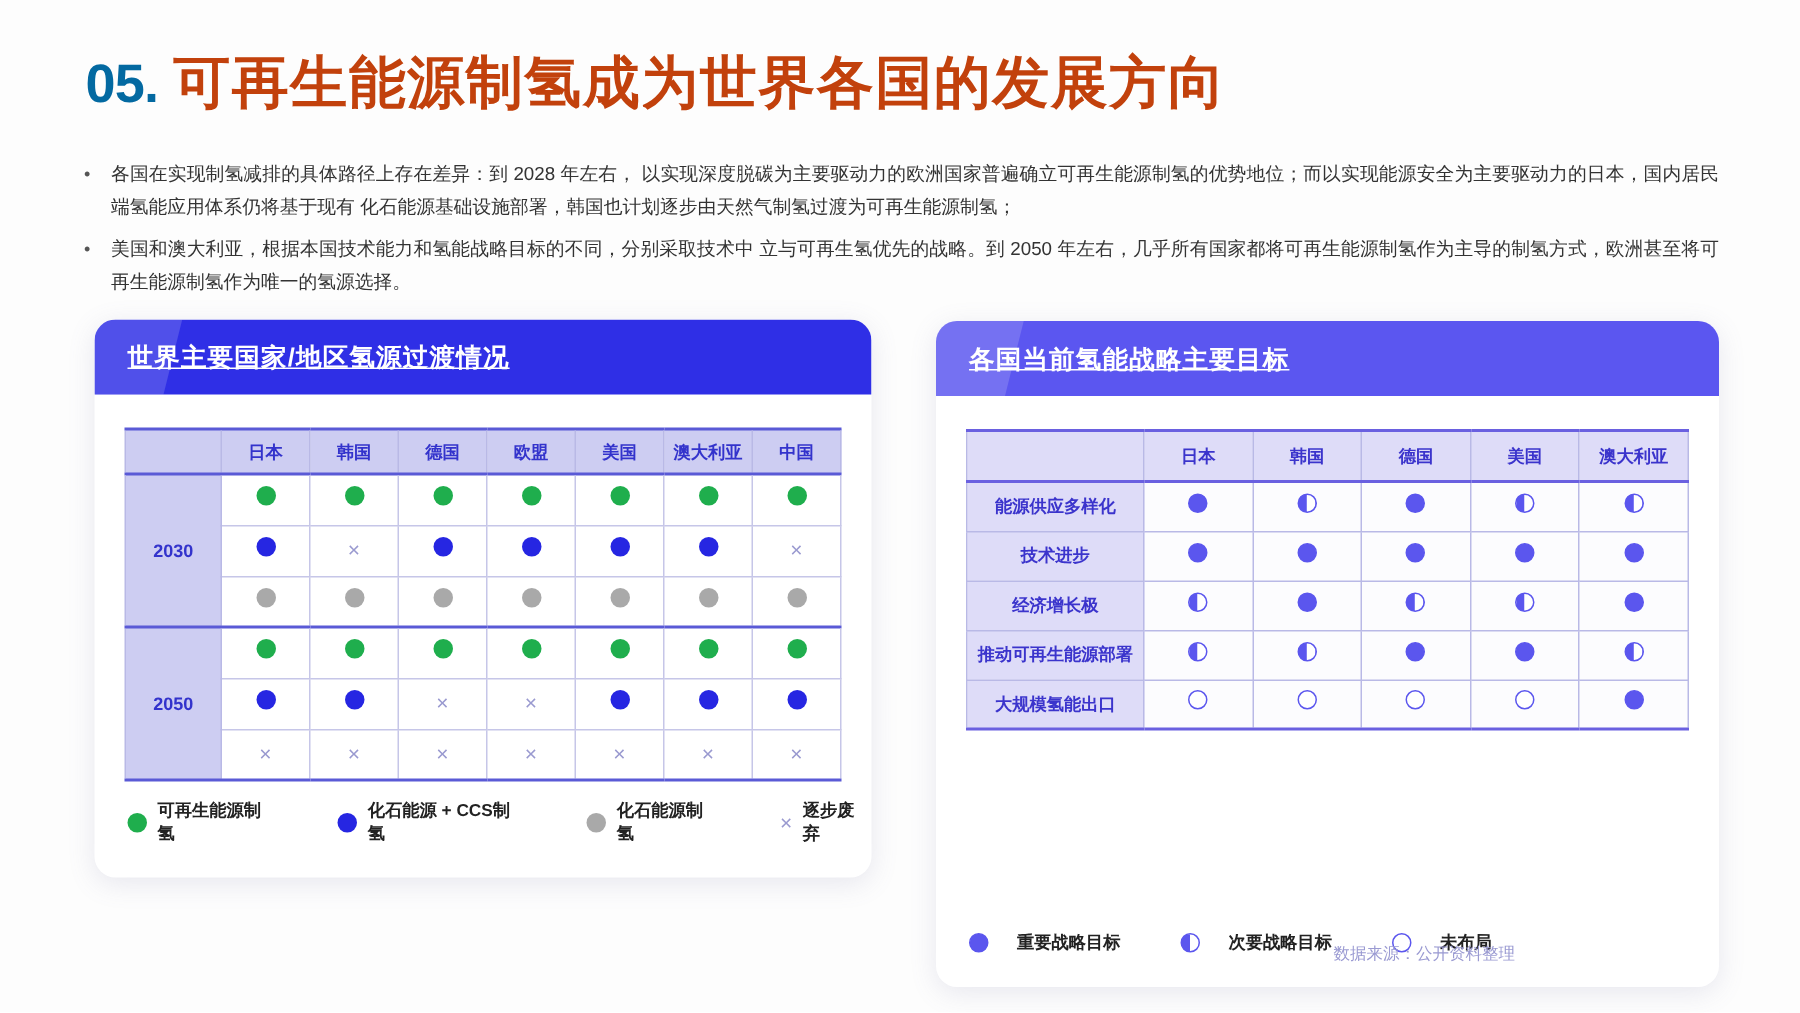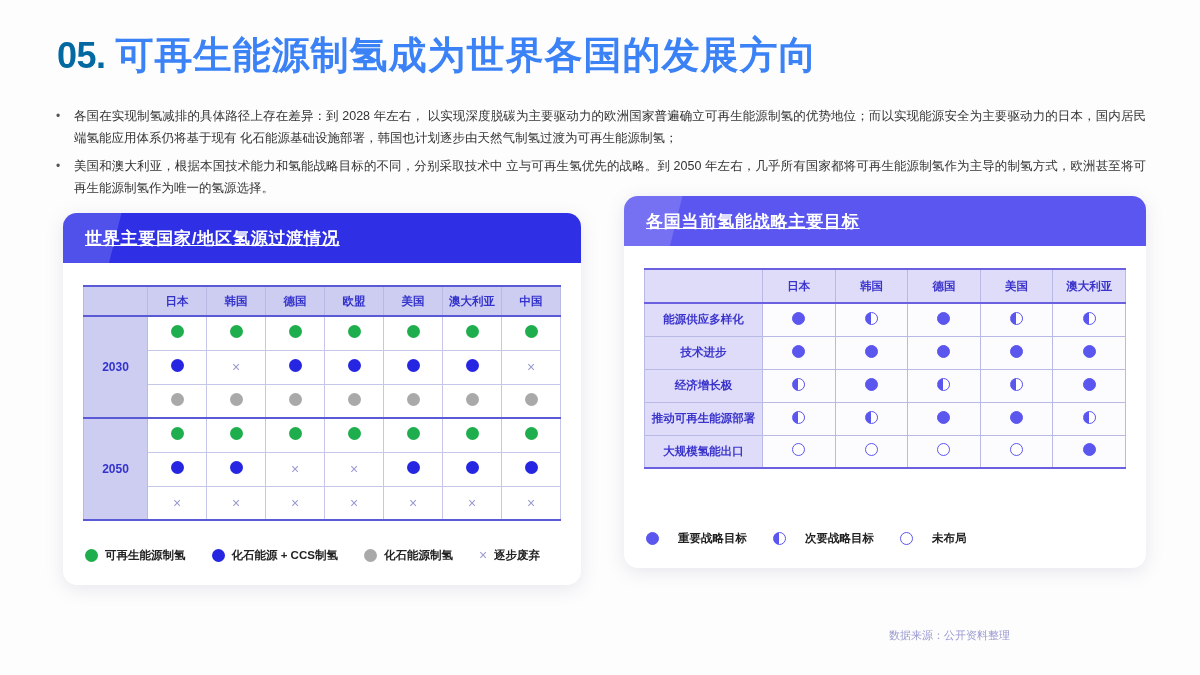--- a/index.html
+++ b/index.html
@@ -20,21 +20,21 @@
     position: absolute;
     left: 57px; top: 30px;
     display: flex; align-items: baseline; gap: 10px;
     white-space: nowrap;
   }
   .title-num {
     font-size: 36px; font-weight: 700; color: #0369a1;
     letter-spacing: -0.5px;
   }
   .title-text {
-    font-size: 38px; font-weight: 700; color: #3b82f6;
+    font-size: 38px; font-weight: 700; color: #c2410c;
     letter-spacing: 1px;
   }
 
   
   .bullets {
     position: absolute;
     left: 56px; top: 105px;
     width: 1090px;
   }
   .bullet {
@@ -51,21 +51,21 @@
 
   
   .card {
     position: absolute;
     background: #ffffff;
     border-radius: 14px;
     box-shadow: 0 4px 18px rgba(120,120,160,0.16);
     overflow: hidden;
   }
   #card-left  { left: 63px;  top: 213px; width: 518px; height: 372px; }
-  #card-right { left: 624px; top: 196px; width: 522px; height: 372px; }
+  #card-right { left: 624px; top: 214px; width: 522px; height: 444px; }
 
   .card-header {
     position: relative;
     height: 50px;
     display: flex; align-items: center;
     overflow: hidden;
   }
   #card-left .card-header  { background: #2f2fe6; }
   #card-right .card-header { background: #5b56f0; }
   .card-header::before {
@@ -133,21 +133,21 @@
   .pdot {
     display: inline-block; width: 13px; height: 13px; border-radius: 50%;
     border: 1.6px solid #5b56ee; background: #5b56ee; position: relative;
   }
   .pdot.half { background: linear-gradient(to right, #5b56ee 0 50%, #ffffff 50% 100%); }
   .pdot.empty { background: #ffffff; }
 
   
   .legend {
     position: absolute; bottom: 22px; left: 22px;
-    display: flex; align-items: flex-start; gap: 26px;
+    display: flex; align-items: flex-start; gap: 40px;
   }
   .legend-item { display: flex; align-items: center; gap: 7px; }
   .legend-label { font-size: 11.5px; color: #222; font-weight: 600; }
   #card-right .legend-label { color: #222; margin-left: 12px; }
 
   
   .source-note {
     position: absolute; left: 860px; top: 628px;
     font-size: 11px; color: #9a9ad2; white-space: nowrap; margin-left: 29px;
   }

